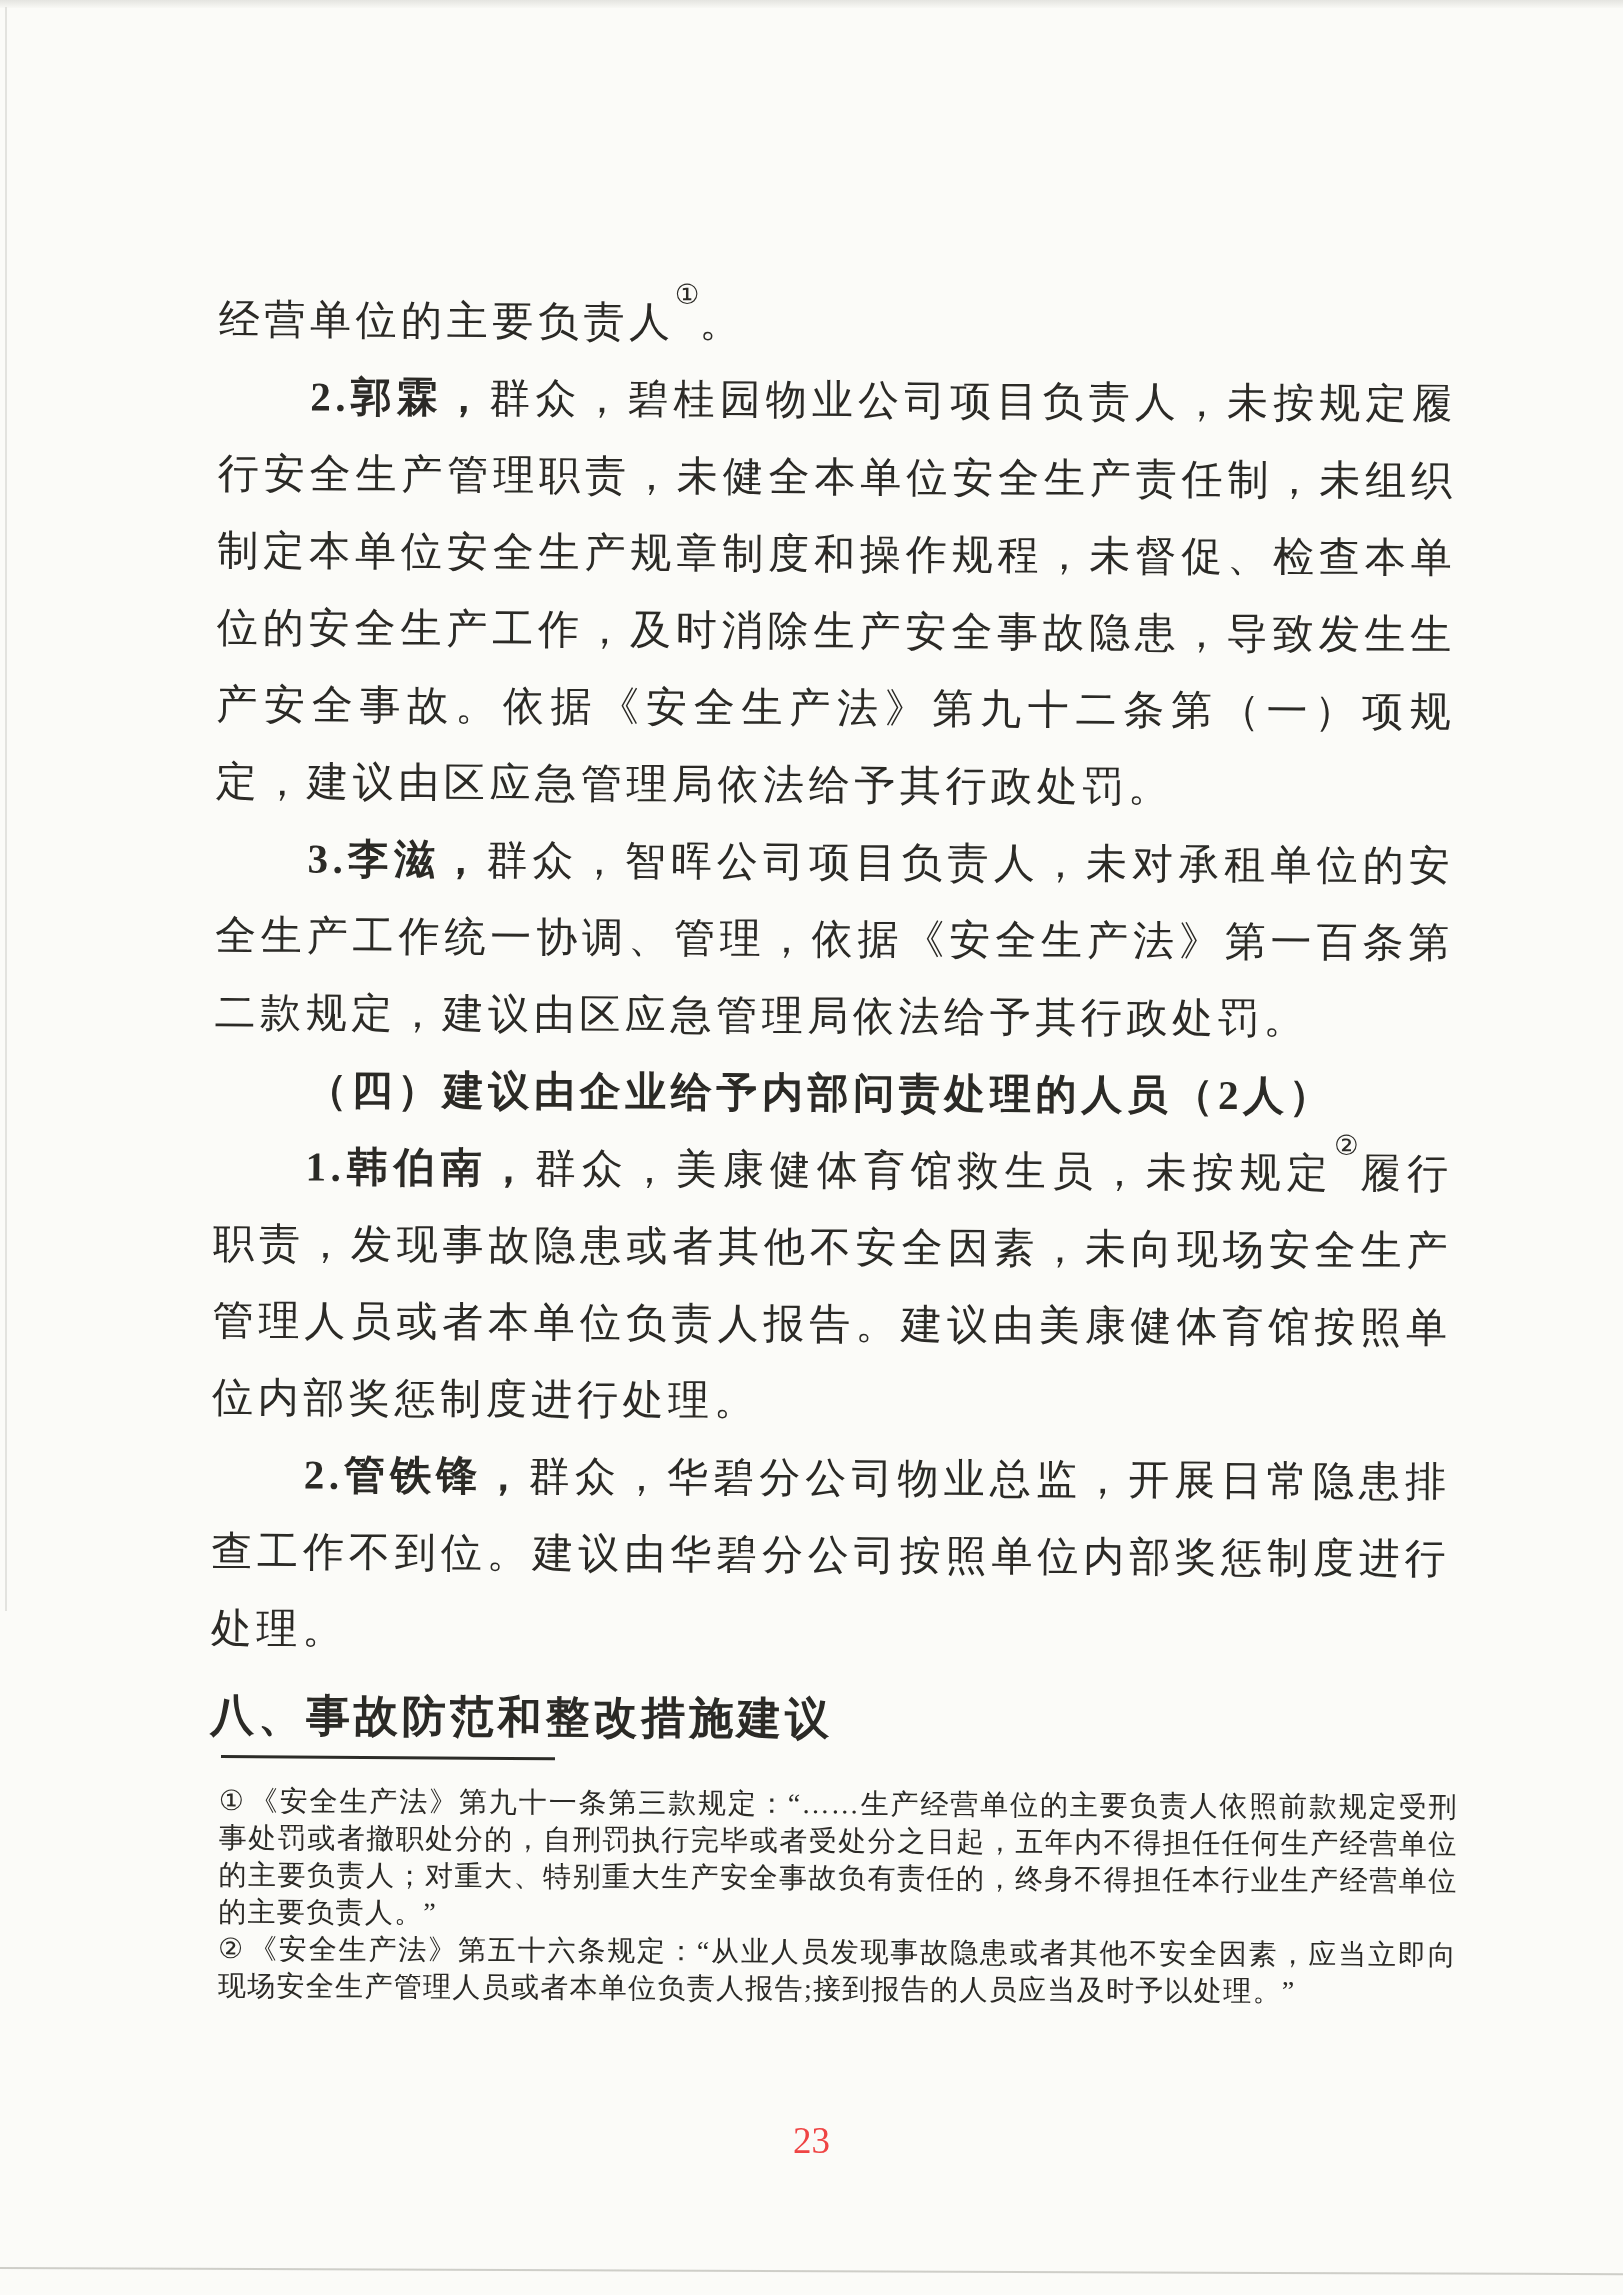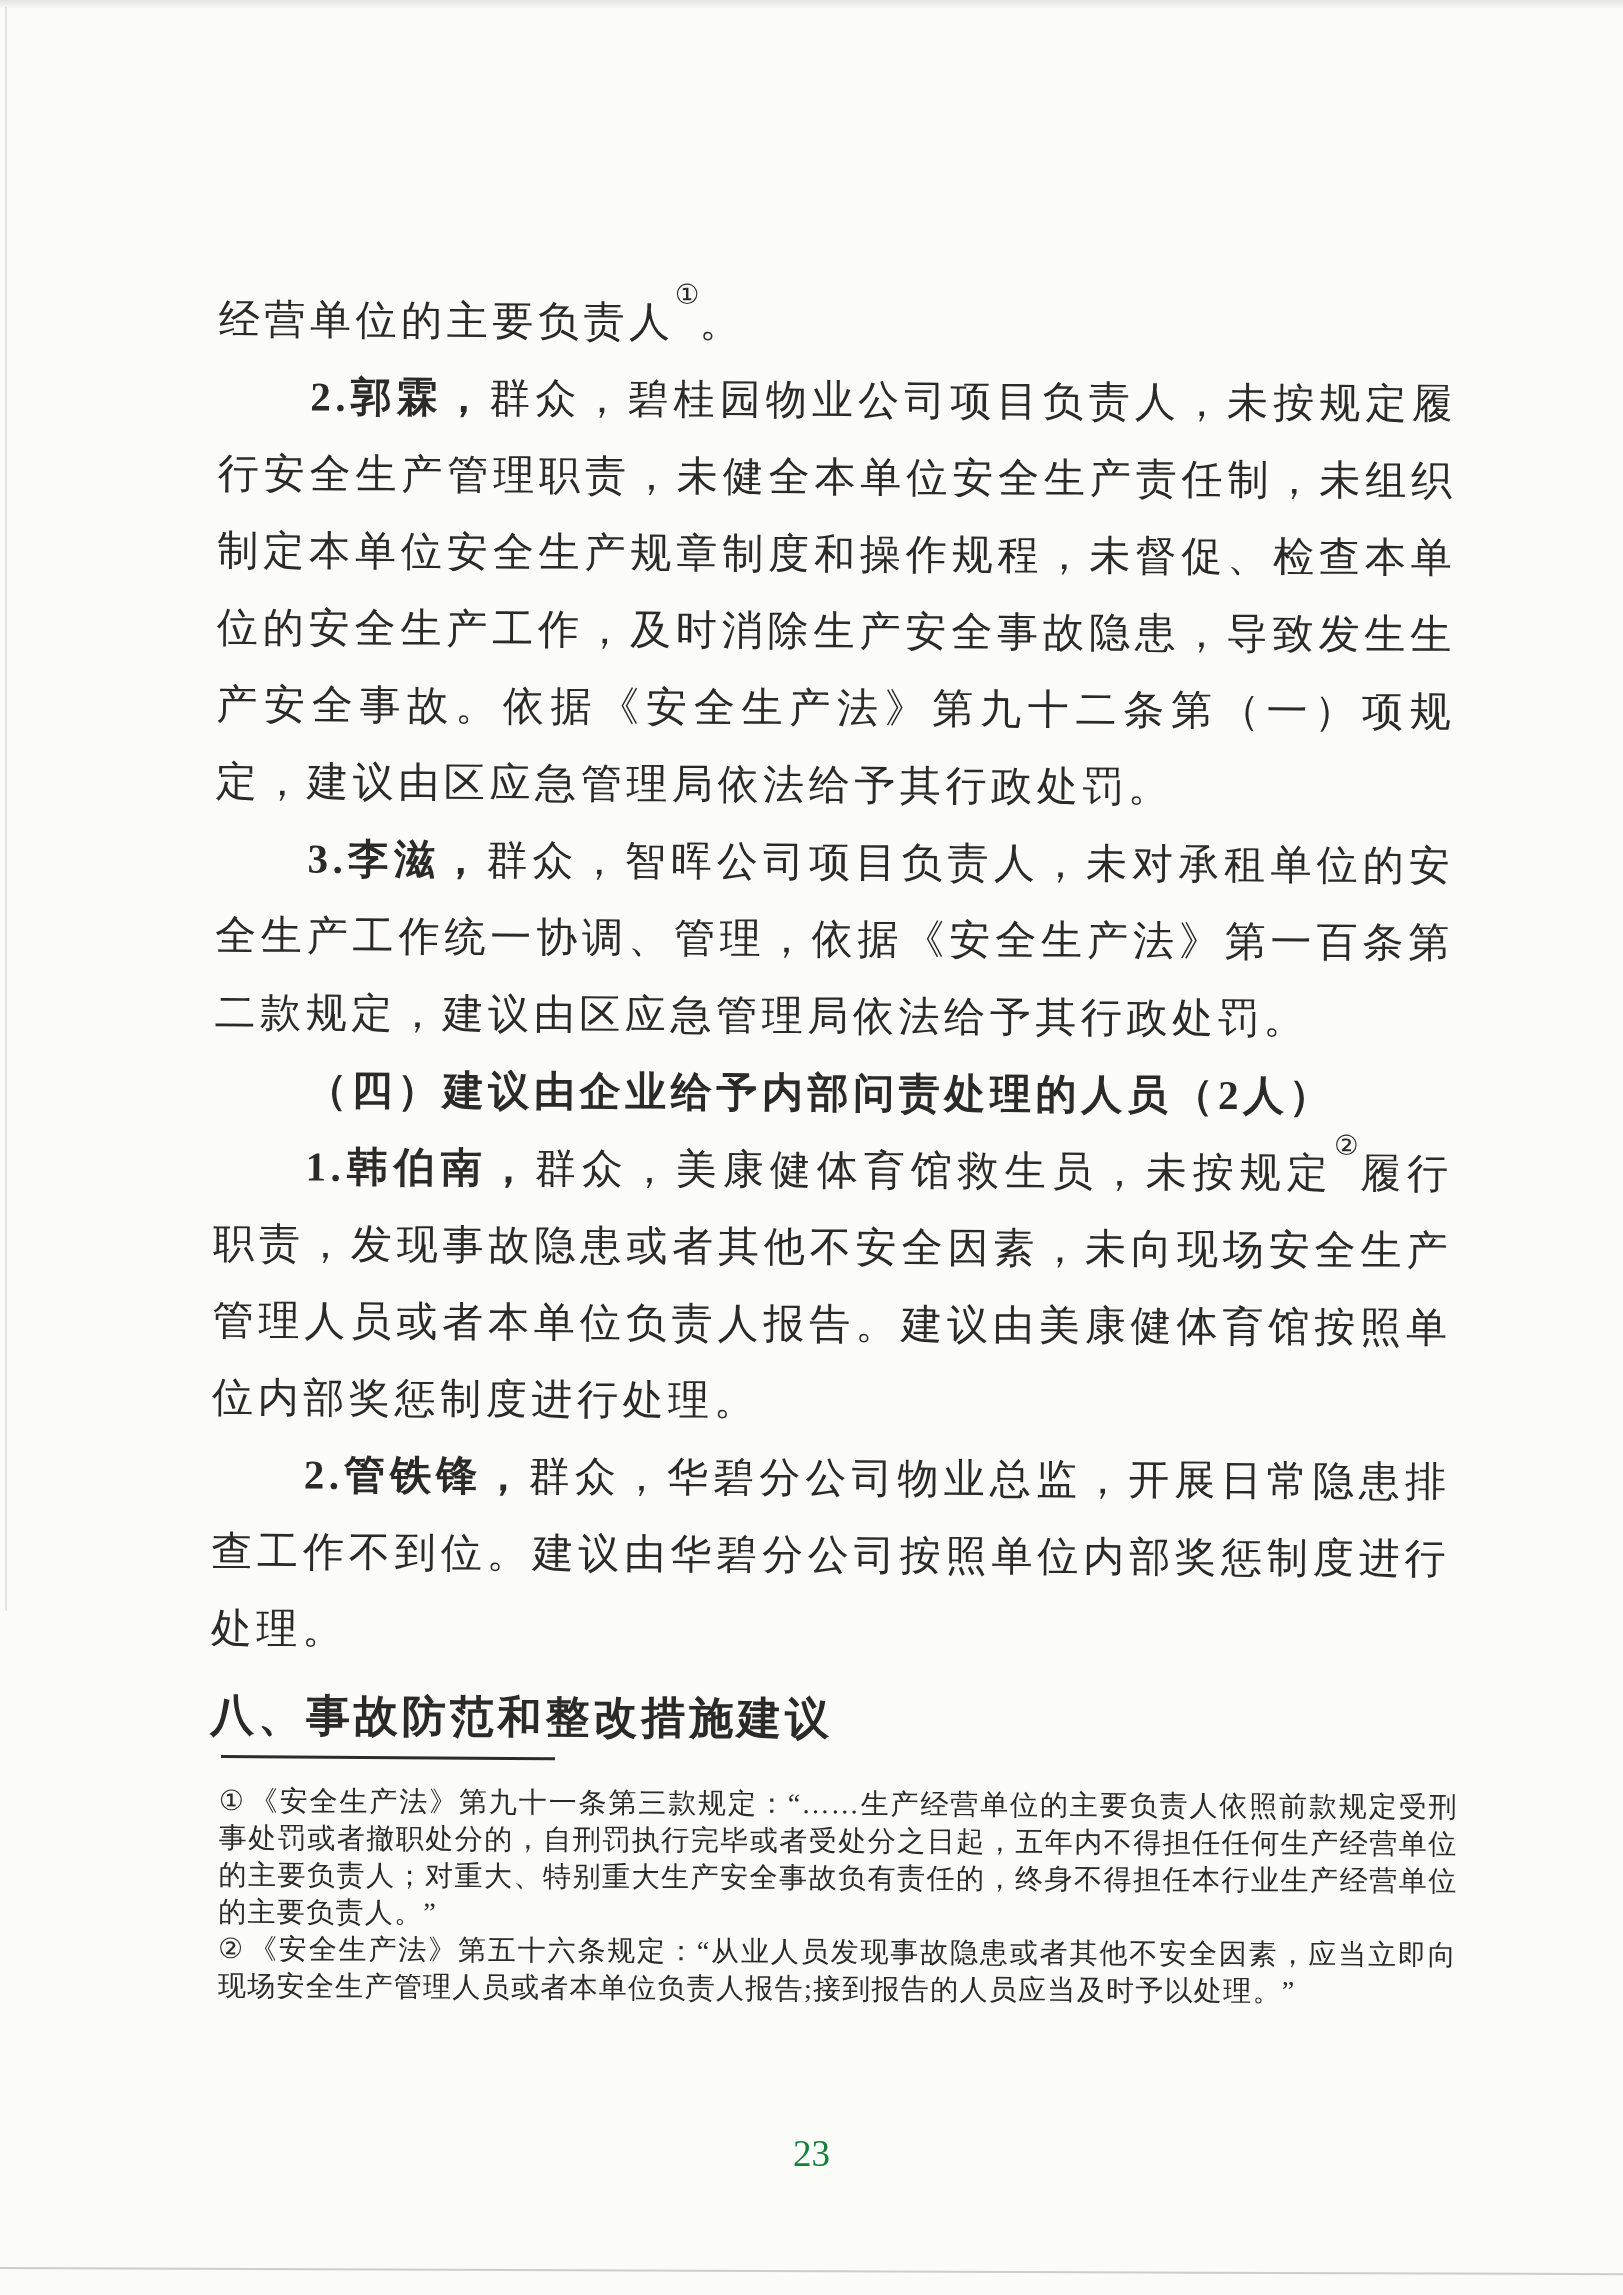--- a/index.html
+++ b/index.html
@@ -105,22 +105,21 @@
   .footnotes p { margin: 0; }
   .fnmark { padding-right: 3.9px; }
   .pageno {
     position: absolute;
     top: 2119px;
     left: 0;
     width: 100%;
     text-align: center;
     font-family: "Liberation Serif", "DejaVu Serif", serif;
     font-size: 37px;
-    color: #15803d;
-    margin-top: 13px;
+    color: #ef4444;
   }
 </style>
 </head>
 <body>
 
 <div>
 
   <div class="edge-top"></div>
   <div class="edge-left"></div>
   <div class="edge-bottom"></div>

